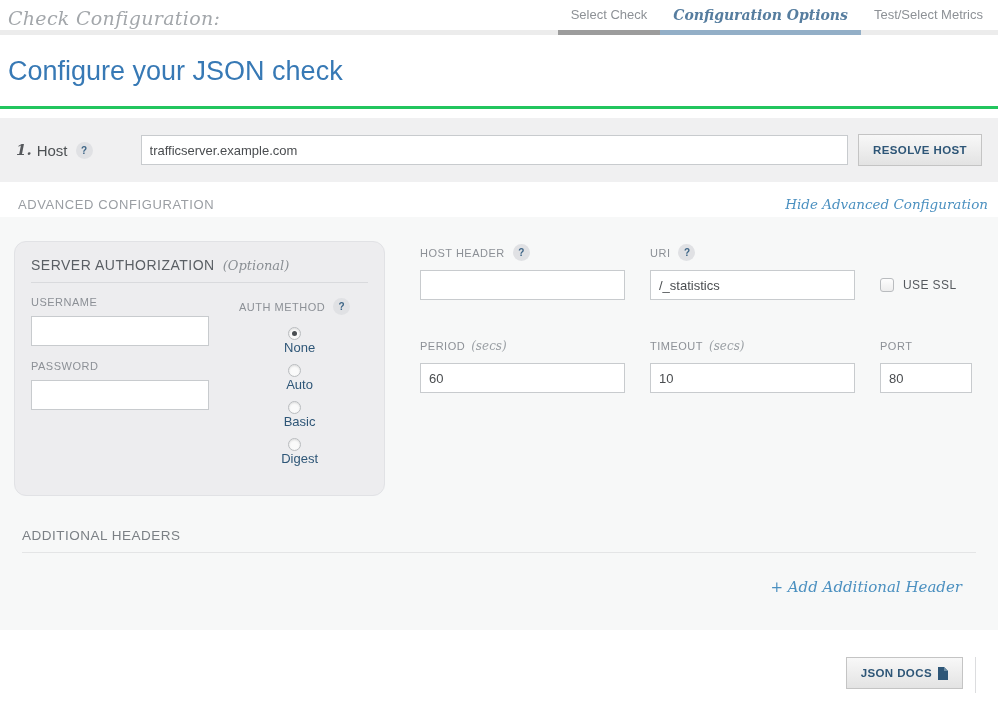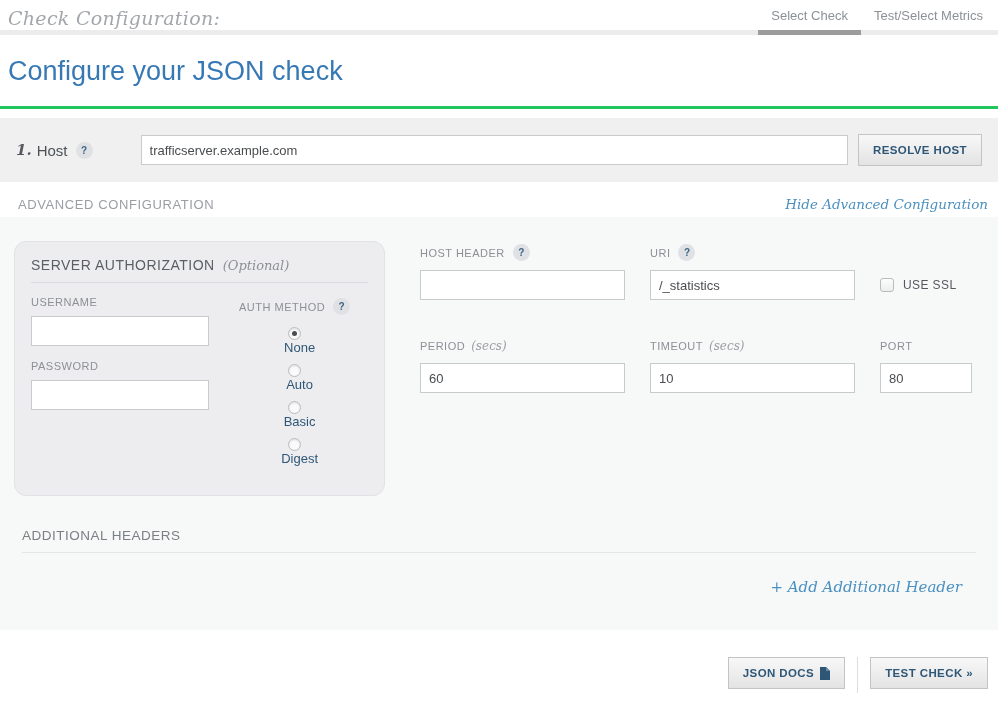--- a/index.html
+++ b/index.html
@@ -100,20 +100,21 @@
   .vdiv { width:1px; height:36px; background:#dcdddf; margin:0 12px; }
   .doc-icon svg { display:block; }
 </style>
 </head>
 <body>
 
 <div class="topbar">
   <span class="topbar-title">Check Configuration:</span>
   <div class="tabs">
     <div class="tab past">Select Check</div>
+    <div class="tab active">Configuration Options</div>
     <div class="tab">Test/Select Metrics</div>
   </div>
 </div>
 
 <h1 class="page-title">Configure your JSON check</h1>
 
 <div class="host-row">
   <span class="host-label">
     <span class="host-step">1.</span>
     <span>Host</span>
@@ -228,14 +229,13 @@
   <button class="btn">
     <span>JSON DOCS</span>
     <span class="doc-icon">
       <svg width="10" height="13" viewBox="0 0 10 13">
           <path d="M0 0 h6 l4 4 v9 h-10 z" fill="#2e5677"></path>
           <path d="M6 0 l4 4 h-4 z" fill="#6b8ba3"></path>
         </svg>
     </span>
   </button>
   <span class="vdiv"></span>
-  <button class="btn">TEST CHECK »</button>
 </div>
 
 </body></html>

